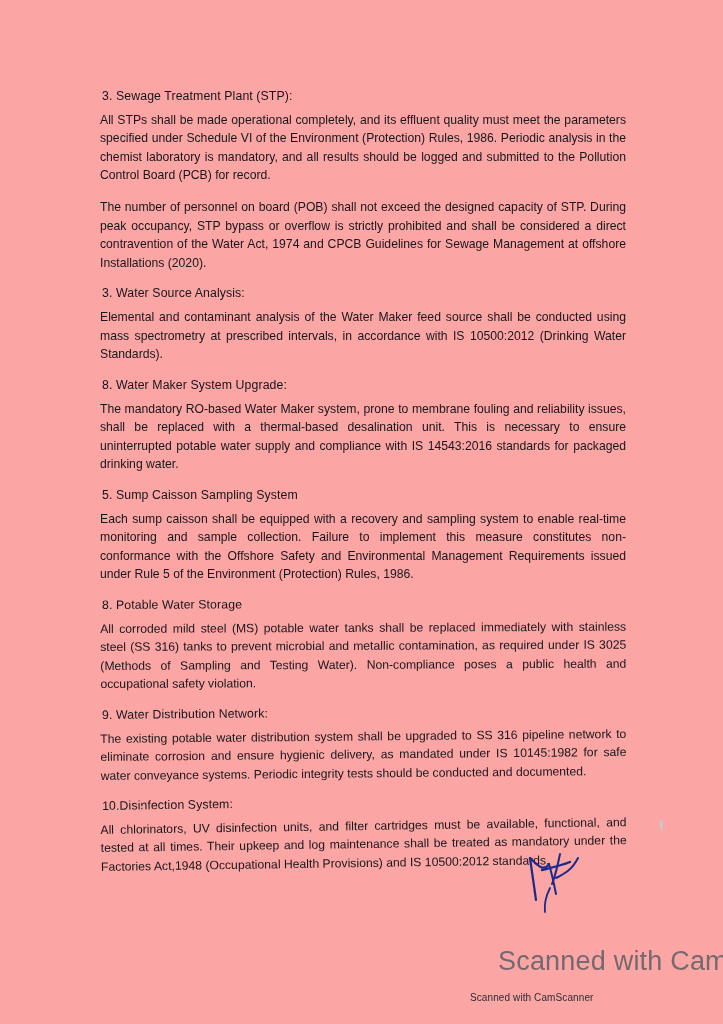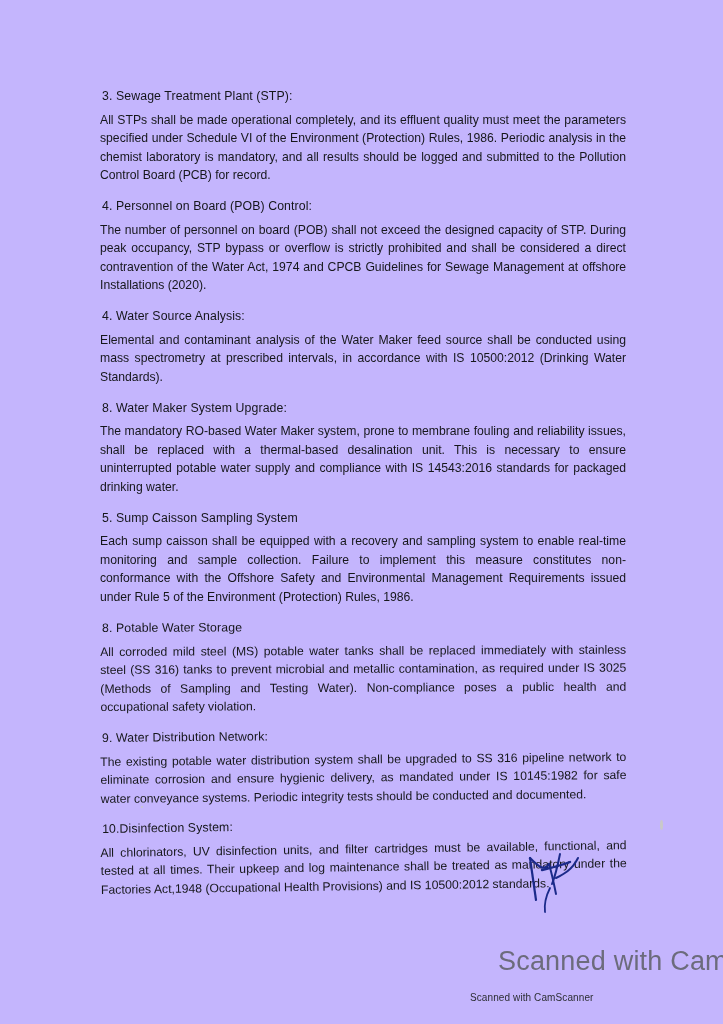--- a/index.html
+++ b/index.html
@@ -11,21 +11,21 @@
     width: 723px;
     height: 1024px;
     position: relative;
     font-family: "Liberation Sans", sans-serif;
     color: #131417;
     overflow: hidden;
   }
   .page {
     position: absolute;
     inset: 0;
-    background: #c4b5fd;
+    background: #fca5a5;
   }
   .doc-body {
     position: absolute;
     left: 96px;
     top: 88px;
     width: 530px;
   }
   .section {
     margin-bottom: 2px;
   }
@@ -87,26 +87,25 @@
 <div class="page">
 
   <div class="doc-body">
 
     <div class="section">
       <p class="heading">3. Sewage Treatment Plant (STP):</p>
       <p class="para">All STPs shall be made operational completely, and its effluent quality must meet the parameters specified under Schedule VI of the Environment (Protection) Rules, 1986. Periodic analysis in the chemist laboratory is mandatory, and all results should be logged and submitted to the Pollution Control Board (PCB) for record.</p>
     </div>
 
     <div class="section">
-      <p class="heading">4. Personnel on Board (POB) Control:</p>
       <p class="para">The number of personnel on board (POB) shall not exceed the designed capacity of STP. During peak occupancy, STP bypass or overflow is strictly prohibited and shall be considered a direct contravention of the Water Act, 1974 and CPCB Guidelines for Sewage Management at offshore Installations (2020).</p>
     </div>
 
     <div class="section">
-      <p class="heading">4. Water Source Analysis:</p>
+      <p class="heading">3. Water Source Analysis:</p>
       <p class="para">Elemental and contaminant analysis of the Water Maker feed source shall be conducted using mass spectrometry at prescribed intervals, in accordance with IS 10500:2012 (Drinking Water Standards).</p>
     </div>
 
     <div class="section">
       <p class="heading">8. Water Maker System Upgrade:</p>
       <p class="para">The mandatory RO-based Water Maker system, prone to membrane fouling and reliability issues, shall be replaced with a thermal-based desalination unit. This is necessary to ensure uninterrupted potable water supply and compliance with IS 14543:2016 standards for packaged drinking water.</p>
     </div>
 
     <div class="section">
       <p class="heading">5. Sump Caisson Sampling System</p>

